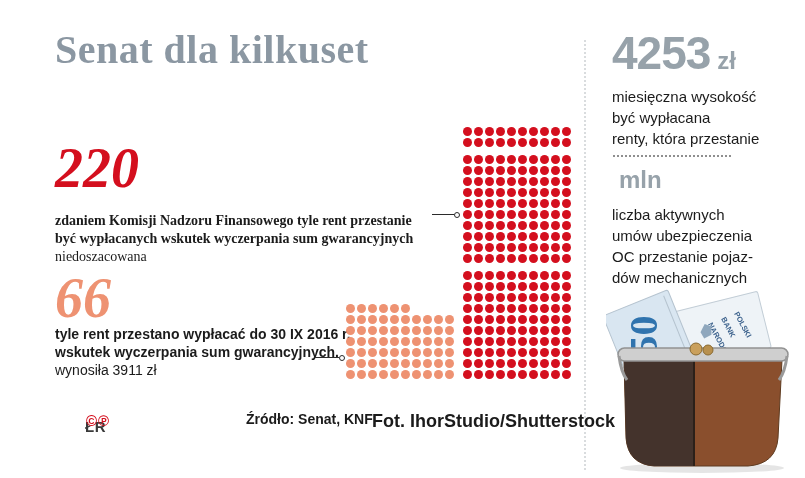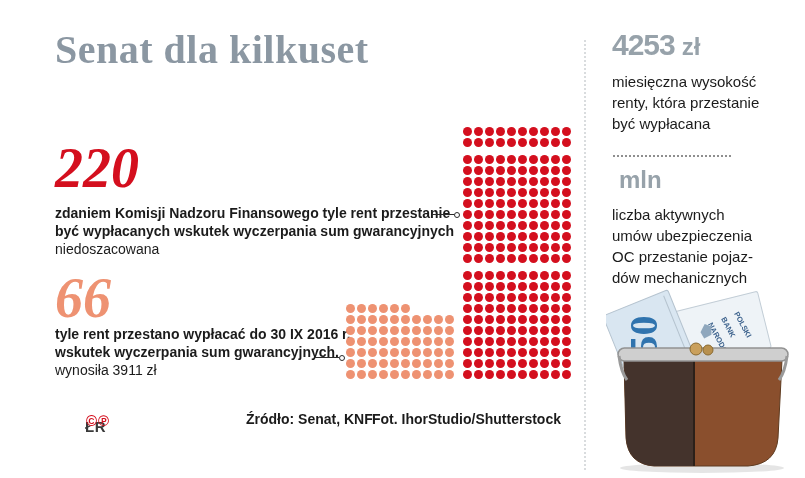--- a/index.html
+++ b/index.html
@@ -14,21 +14,21 @@
   }
 
   .big-num {
     position:absolute; left:55px; line-height:1;
     font-family:"Liberation Serif", serif; font-style:italic; font-weight:700;
   }
   .num-220 { top:140px; font-size:56px; color:#d40f1e; }
   .num-66  { top:270px; font-size:56px; color:#ee9272; }
 
   .block-text { position:absolute; left:55px; width:400px; font-size:14px; line-height:18px; color:#1b1b1b; }
-  .t220 { top:204px; }
+  .t220 { top:212px;font-family:Liberation Serif, serif; }
   .t66  { top:325px; }
   .block-text .ln { white-space:nowrap; }
   .block-text .bold { font-weight:700; }
 
   .dot-grid { position:absolute; }
   .grid-220 { left:462px; top:126px; }
   .grid-66  { left:345px; top:303px; }
   .dot-row { display:flex; height:11px; }
   .dot { width:9px; height:9px; margin:1px; border-radius:50%; flex:0 0 auto; }
   .group-gap { margin-top:6px; }
@@ -40,32 +40,32 @@
   }
   .conn-220 { left:432px; top:214px; width:22px; }
   .conn-66  { left:315px; top:357px; width:24px; }
 
   .vsep { position:absolute; left:584px; top:40px; height:430px; border-left:2px dotted #d9dcde; }
 
   .rcol-stat { position:absolute; left:612px; width:185px; }
   .stat1 { top:30px; }
   .stat2 { top:166px; }
   .stat-num-row { display:flex; align-items:baseline; }
-  .stat-num { font-size:30px; font-weight:700; color:#97a2aa; letter-spacing:-1px; line-height:1; }
+  .stat-num { font-size:46px; font-weight:700; color:#97a2aa; letter-spacing:-1px; line-height:1; }
   .stat-unit { font-size:24px; font-weight:700; color:#97a2aa; margin-left:7px; }
   .stat-text { margin-top:10px; font-size:15px; line-height:21px; color:#1b1b1b; }
 
   .hsep { position:absolute; left:613px; top:155px; width:118px; border-top:2px dotted #8f8f8f; }
 
   .wallet { position:absolute; left:606px; top:286px; width:195px; height:190px; }
 
   .sig { position:absolute; left:85px; top:418px; font-size:15px; font-weight:700; color:#3a3a3a; letter-spacing:.5px; }
   .csyms { position:absolute; left:86px; top:412px; color:#d40f1e; font-size:15px; font-weight:700; letter-spacing:1px; }
   .source { position:absolute; left:246px; top:411px; font-size:14px; font-weight:700; color:#1b1b1b; }
-  .credit { position:absolute; left:372px; top:411px; font-size:14px; font-weight:700; color:#1b1b1b; }
+  .credit { position:absolute; left:372px; top:411px; font-size:18px; font-weight:700; color:#1b1b1b; }
 </style>
 </head>
 <body>
 
 <div class="stage">
 
   <div class="title">Senat dla kilkuset</div>
 
   <div class="big-num num-220">220</div>
   <div class="block-text t220">
@@ -434,22 +434,22 @@
 
   <div class="vsep"></div>
 
   <div class="rcol-stat stat1">
     <div class="stat-num-row">
       <span class="stat-num">4253</span>
       <span class="stat-unit">zł</span>
     </div>
     <div class="stat-text">
       <div>miesięczna wysokość</div>
+      <div>być wypłacana</div>
       <div>renty, która przestanie</div>
-      <div>być wypłacana</div>
     </div>
   </div>
 
   <div class="hsep"></div>
 
   <div class="rcol-stat stat2">
     <div class="stat-num-row">
       <span class="stat-unit">mln</span>
     </div>
     <div class="stat-text">

